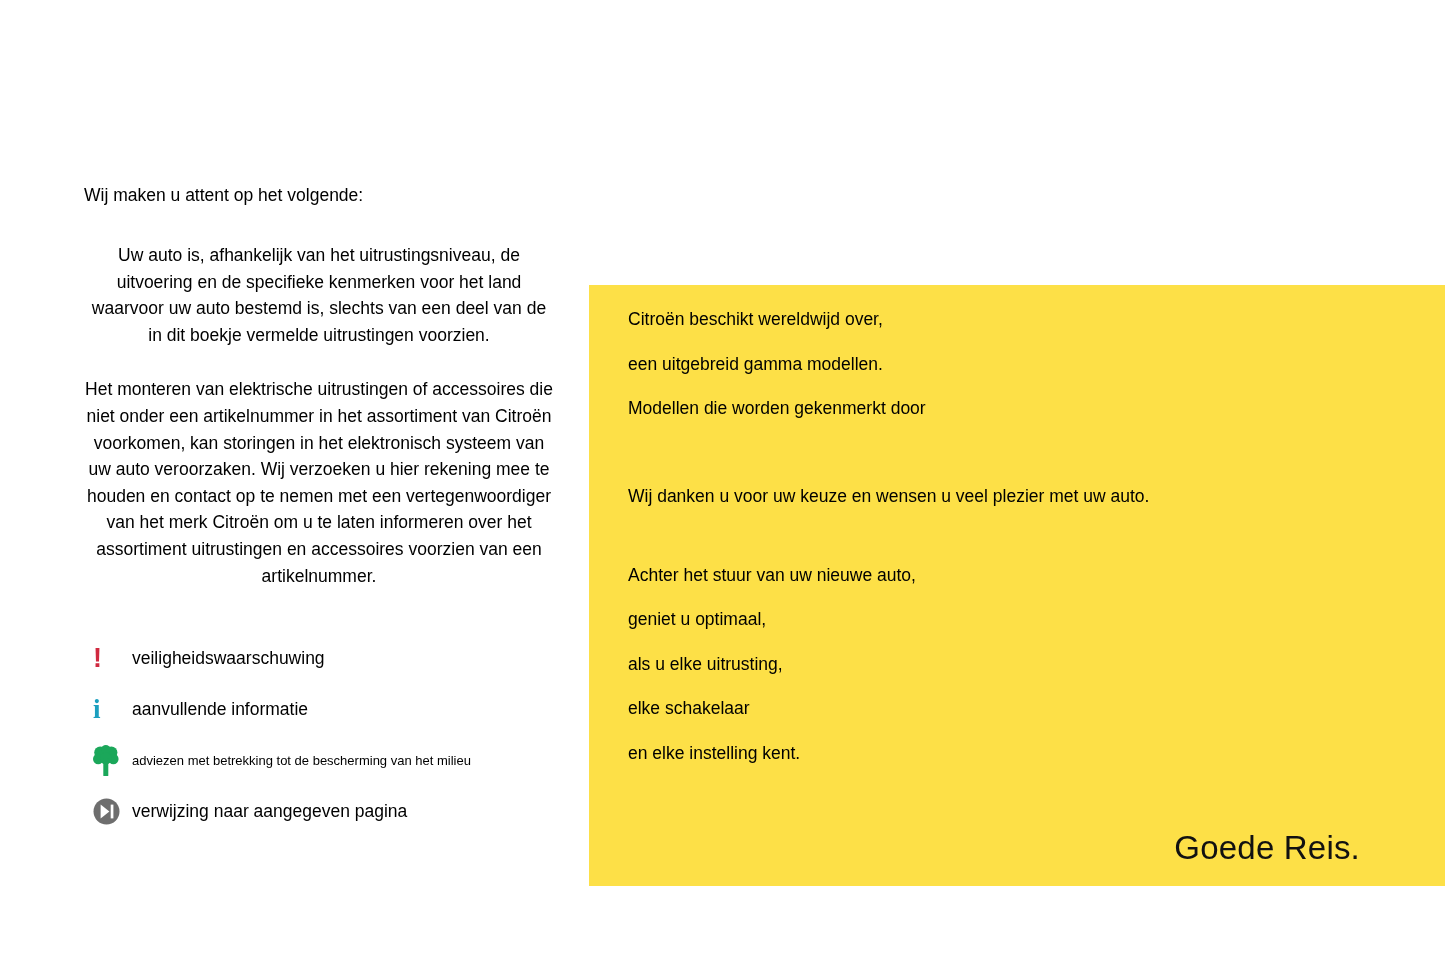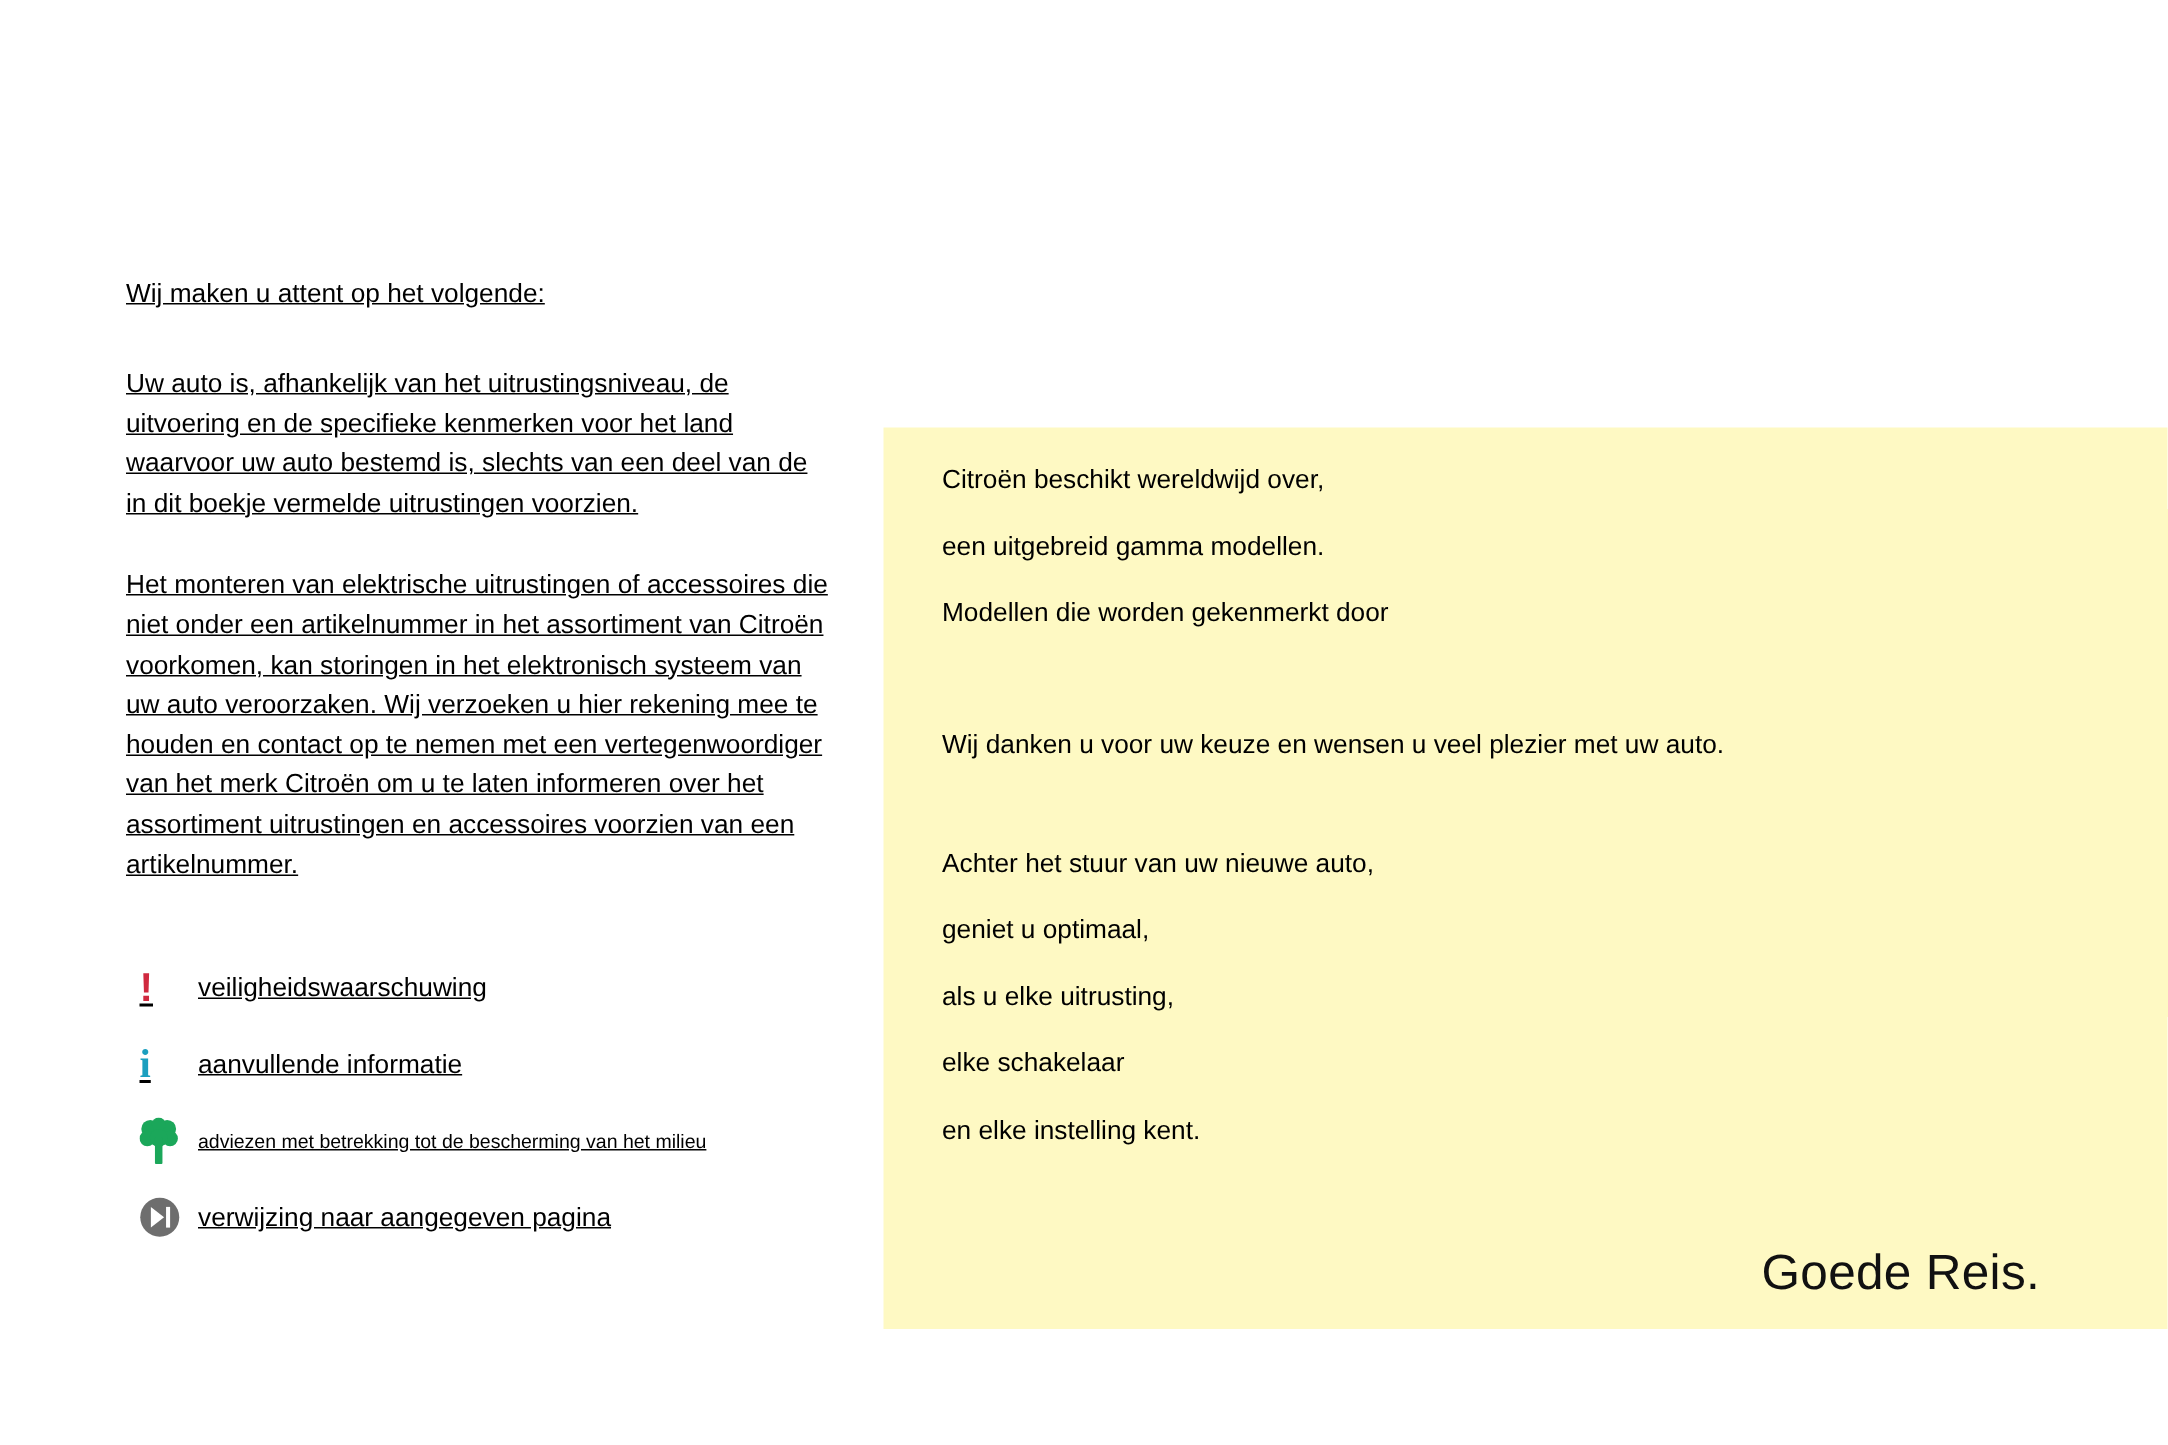--- a/index.html
+++ b/index.html
@@ -23,21 +23,21 @@
     background: #ffffff;
   }
 
   
   .right-panel {
     position: absolute;
     left: 589px;
     top: 285px;
     width: 856px;
     height: 601px;
-    background: #fef9c3;
+    background: #fde047;
     box-sizing: border-box;
   }
 
   .right-lines {
     position: absolute;
     left: 39px;
     top: 0px;
     width: 790px;
   }
 
@@ -60,33 +60,33 @@
     color: #111;
     white-space: nowrap;
   }
 
   
   .left-col {
     position: absolute;
     left: 84px;
     top: 185px;
     width: 470px;
-    text-decoration: underline;
   }
 
   .lead {
     font-size: 17.5px;
     line-height: 1.2;
     margin: 0;
   }
 
   .para {
     font-size: 17.5px;
     line-height: 1.52;
     margin: 0;
+    text-align: center;
   }
 
   .gap-lg { height: 36px; }
   .gap-md { height: 28px; }
 
   .symbolen-title {
     font-size: 18px;
     font-weight: bold;
     margin: 0;
     letter-spacing: 0.1px;

